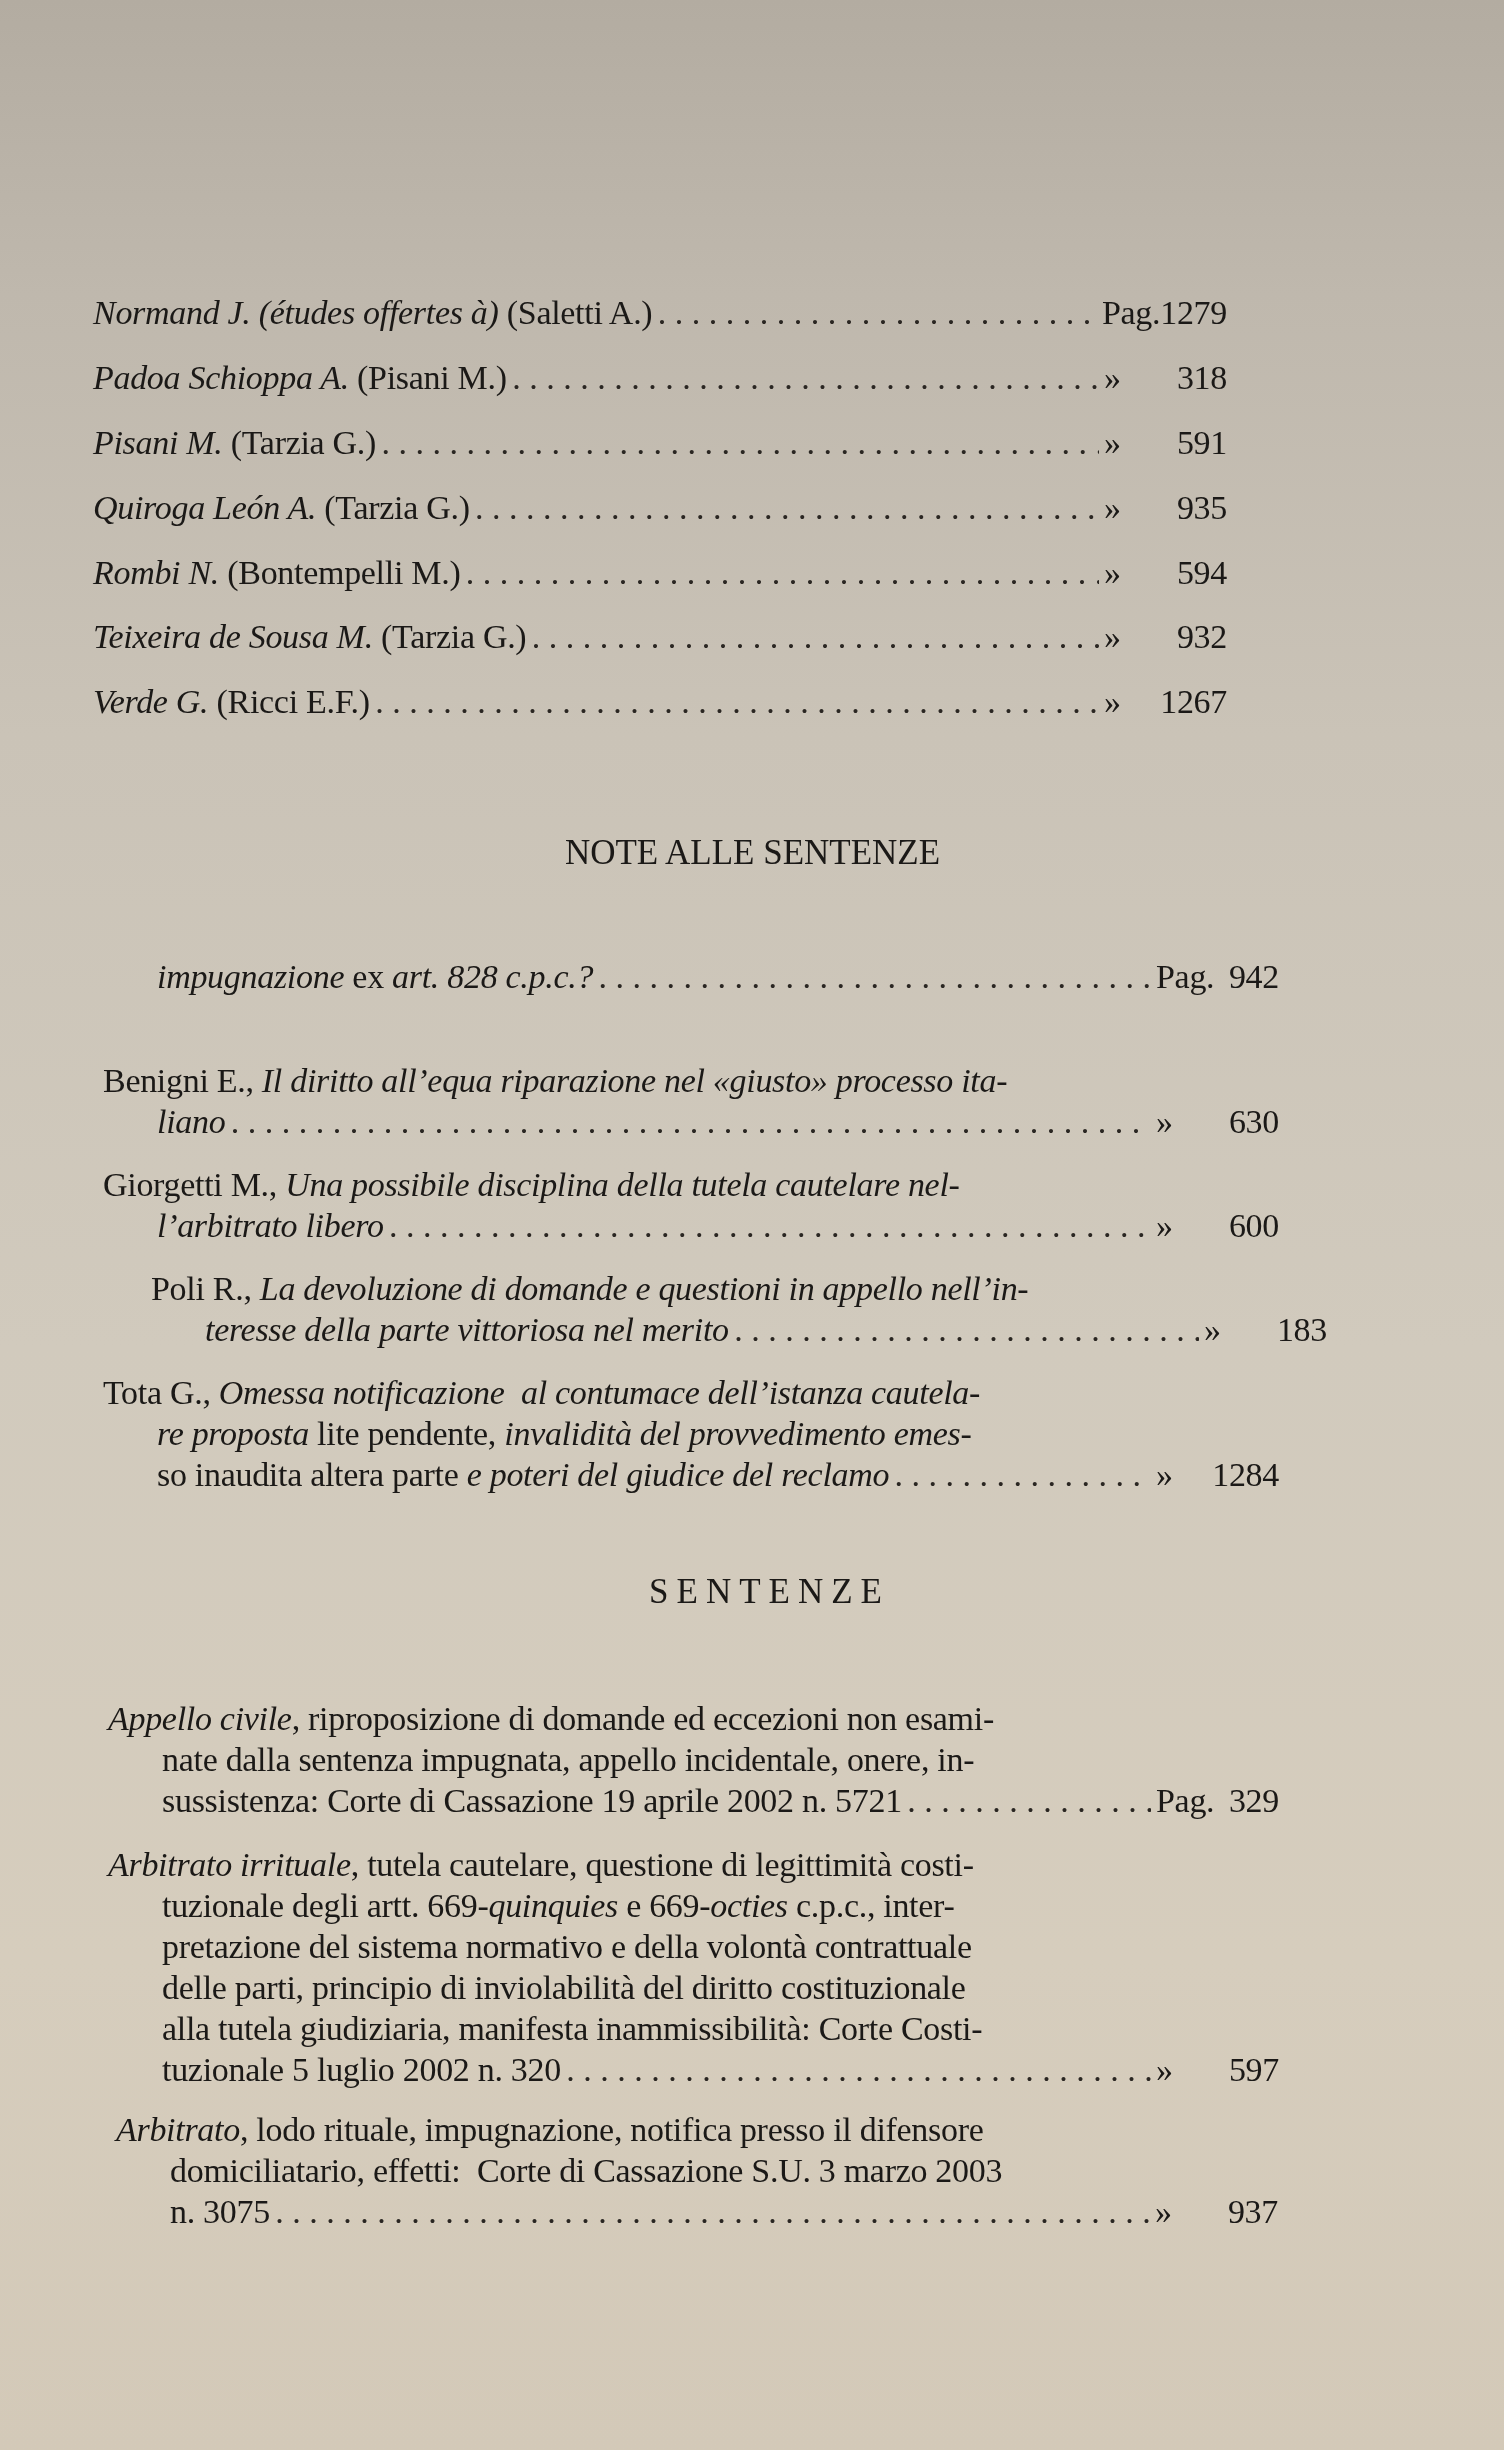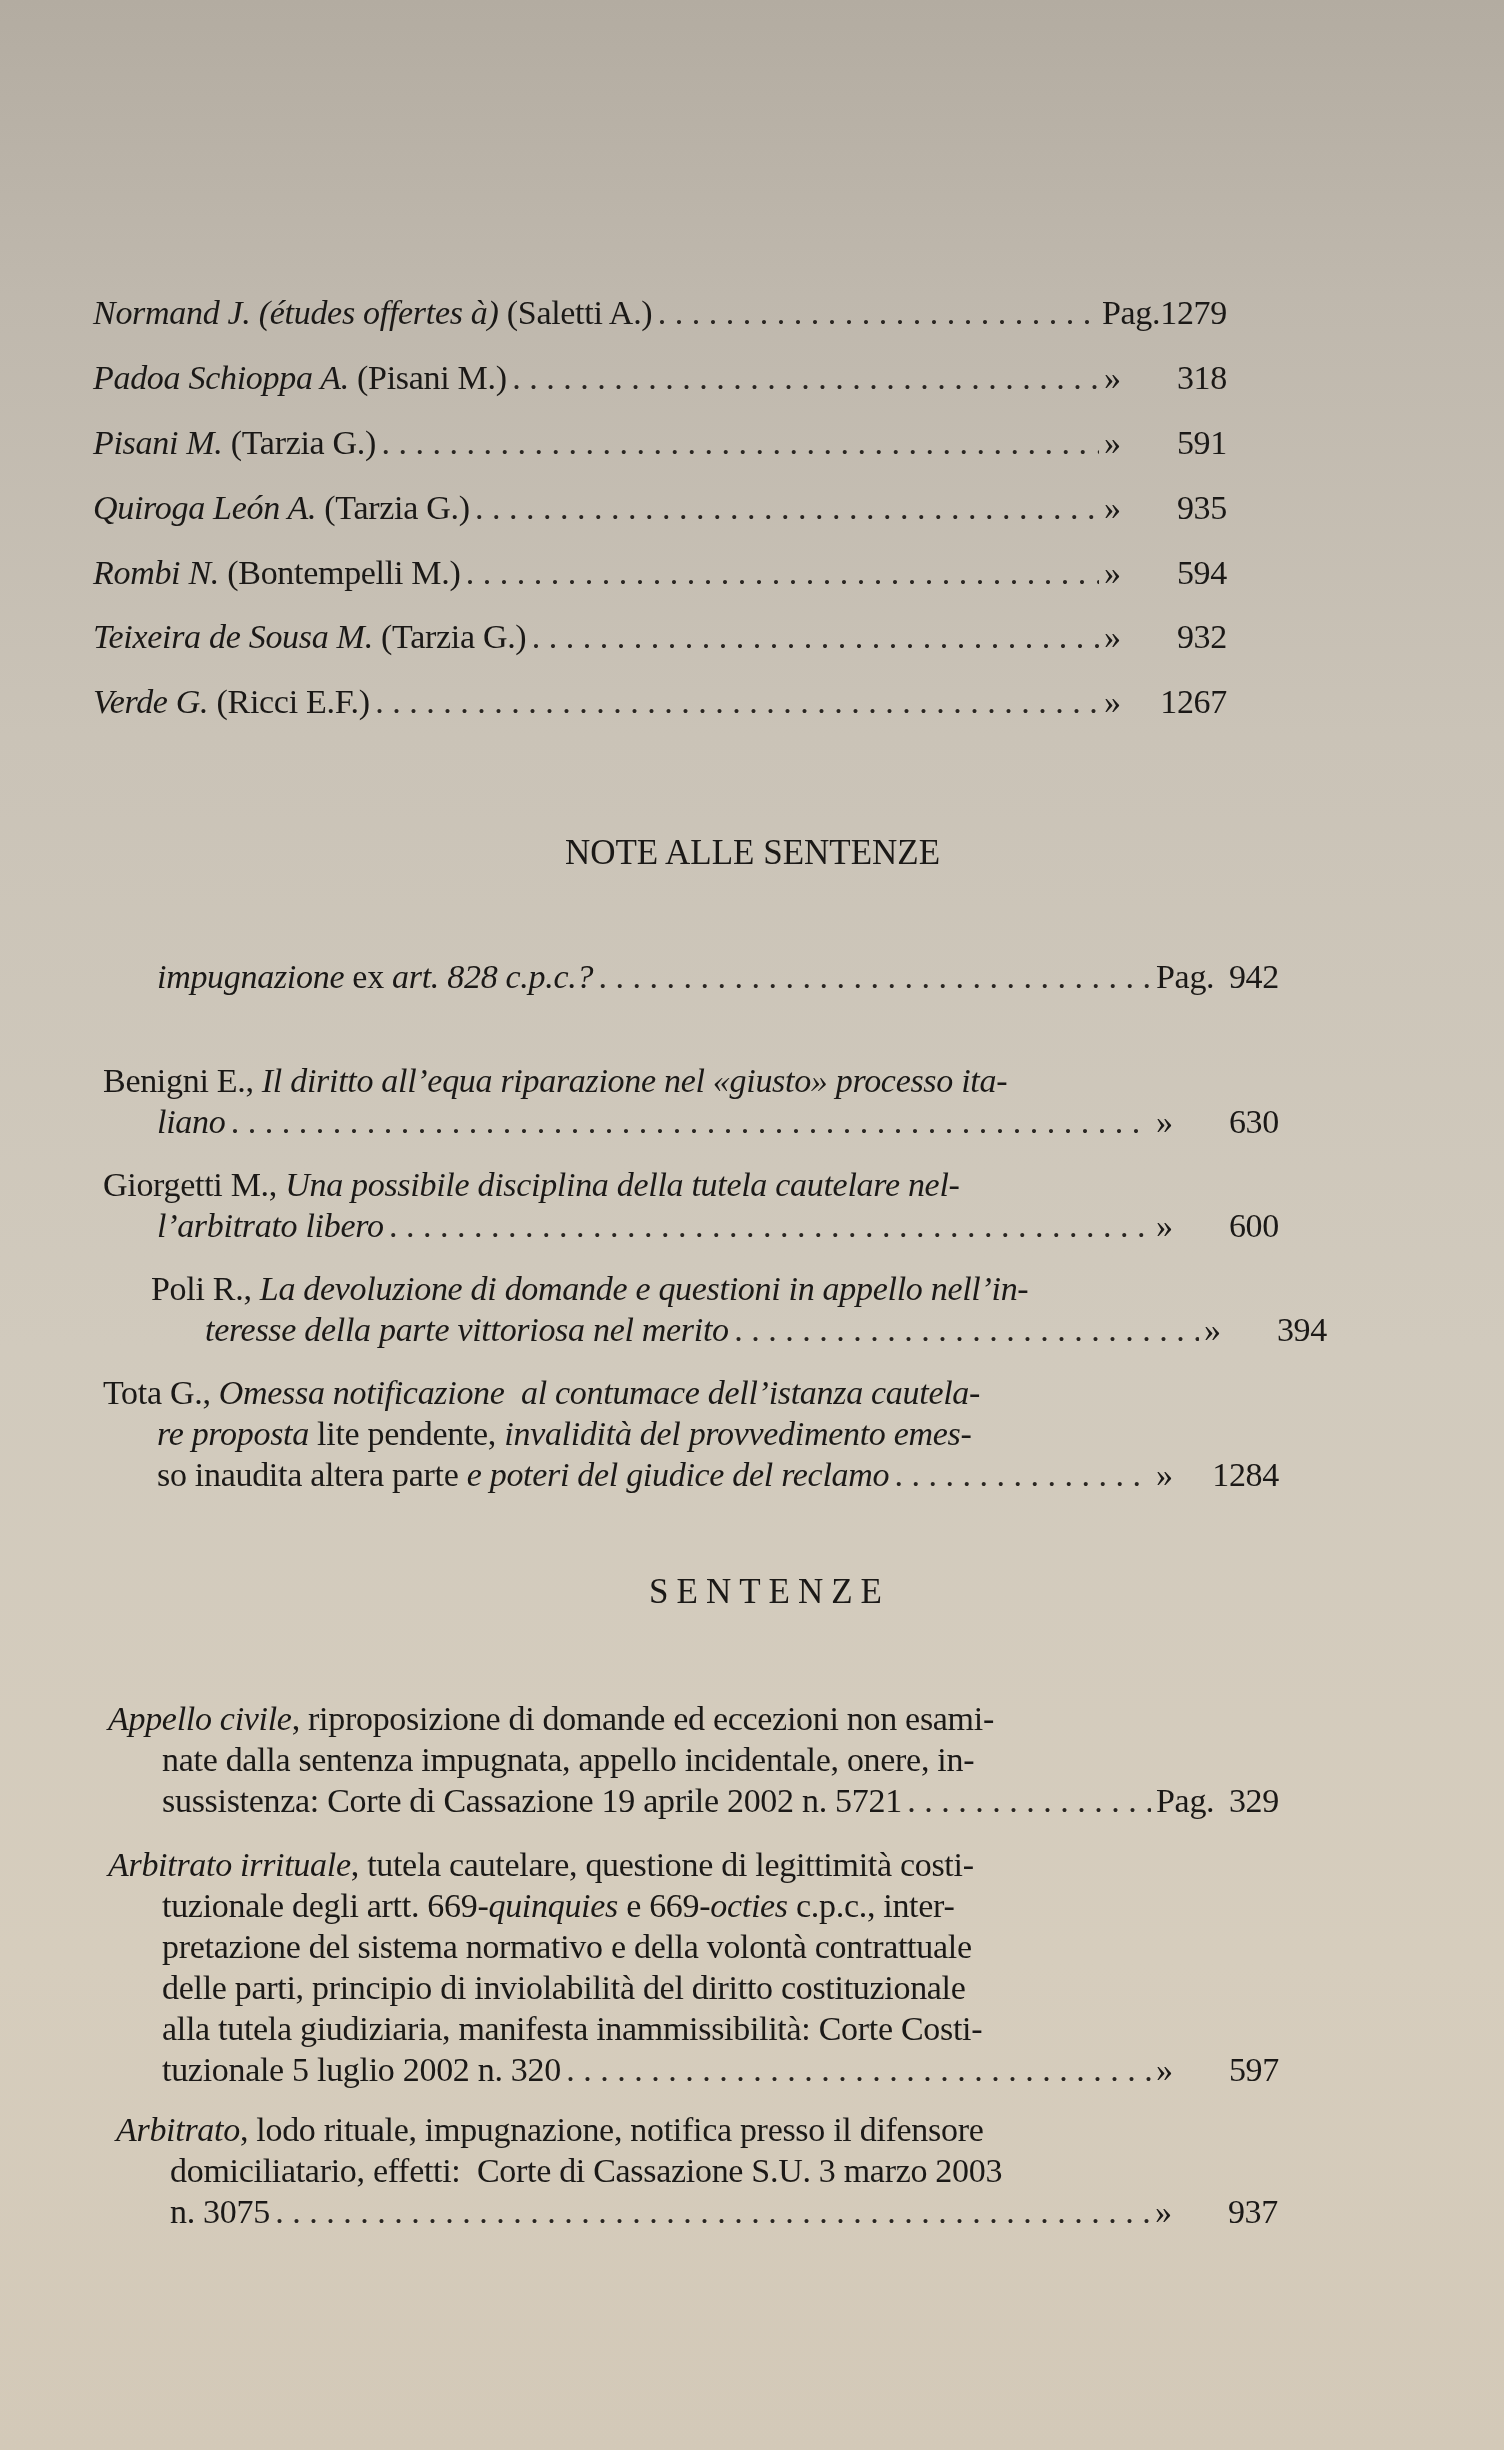--- a/index.html
+++ b/index.html
@@ -81,21 +81,21 @@
         <span class="pnum">600</span>
       </div>
   </div>
 
   <div class="entry" style="left:103px; top:1268px; width:1122px;margin-left:48px;">
     <div><span>Poli R.,</span> <i>La devoluzione di domande e questioni in appello nell’in-</i></div>
     <div class="row cont">
         <i>teresse della parte vittoriosa nel merito</i>
         <span class="leader"></span>
         <span class="pref">»</span>
-        <span class="pnum">394</span>
+        <span class="pnum">183</span>
       </div>
   </div>
 
   <div class="entry" style="left:103px; top:1372px; width:1122px;">
     <div><span>Tota G.,</span> <i style="white-space:pre">Omessa notificazione  al contumace dell’istanza cautela-</i></div>
     <div class="cont"><i>re proposta</i><span style="white-space:pre"> lite pendente, </span><i>invalidità del provvedimento emes-</i></div>
     <div class="row cont">
         <span style="white-space:pre">so inaudita altera parte </span>
         <i>e poteri del giudice del reclamo</i>
         <span class="leader"></span>

